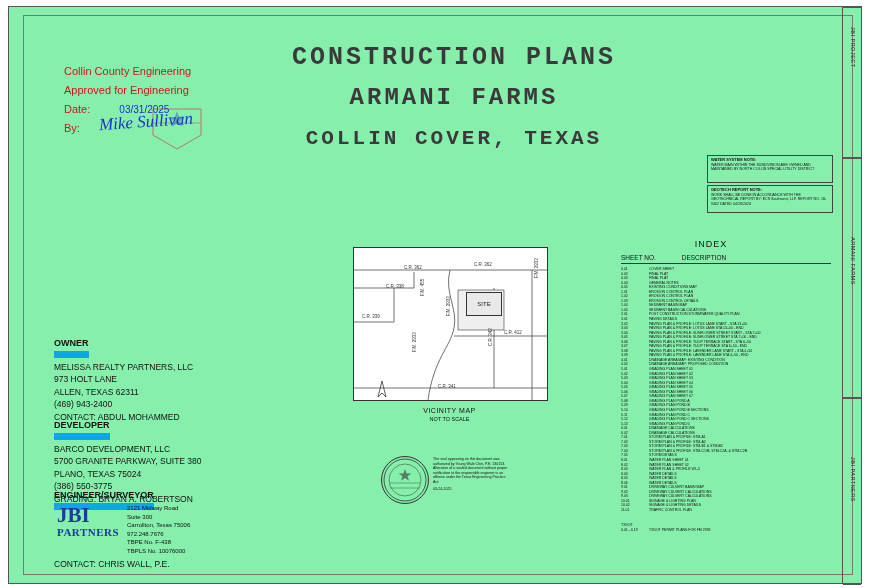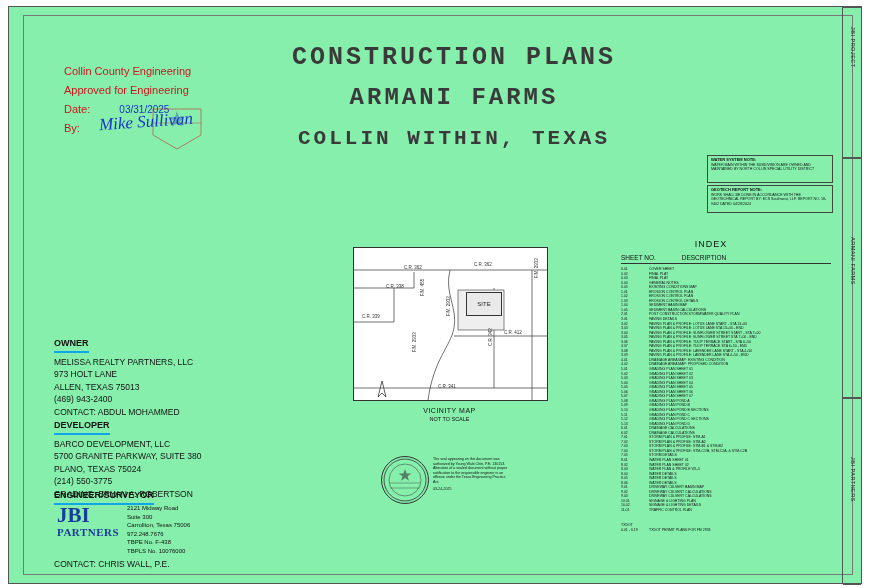--- a/index.html
+++ b/index.html
@@ -22,21 +22,21 @@
          font-family:"Liberation Mono",monospace;color:#3a3a3a;}
   .t1{font-size:25px;letter-spacing:3px;font-weight:bold;}
   .t2{font-size:21px;letter-spacing:3px;font-weight:bold;margin-top:8px;}
   .t3{font-size:24px;letter-spacing:3px;font-weight:bold;margin-top:12px;}
   .t4{font-size:21px;letter-spacing:3px;font-weight:bold;margin-top:16px;}
   
   .notebox{position:absolute;border:1px solid #444;font-size:3.6px;line-height:4.6px;padding:2px 3px;color:#111;}
   .notebox b{font-size:4px;display:block;}
   
   .blk{position:absolute;font-size:8.5px;line-height:12.5px;color:#111;}
-  .blk .hd{font-weight:bold;border-bottom:2px solid #0ea5e9;display:inline-block;padding-bottom:1px;margin-bottom:3px;font-size:9px;}
+  .blk .hd{font-weight:bold;border-bottom:7px solid #0ea5e9;display:inline-block;padding-bottom:1px;margin-bottom:3px;font-size:9px;}
   .jbi{position:absolute;left:48px;top:497px;width:64px;height:46px;}
   .jbi .j1{font-family:"Liberation Serif",serif;font-weight:bold;font-size:21px;color:#1a3a9c;line-height:22px;}
   .jbi .j2{font-family:"Liberation Serif",serif;font-weight:bold;font-size:11px;color:#1a3a9c;letter-spacing:.5px;}
   .jbiaddr{position:absolute;left:118px;top:497px;font-size:6px;line-height:8.6px;color:#111;}
   
   .vmap{position:absolute;left:344px;top:240px;width:193px;height:152px;border:1px solid #333;background:#fff;}
   .vmap .mlbl{position:absolute;font-size:4.5px;color:#333;white-space:nowrap;}
   .sitebox{position:absolute;left:112px;top:44px;width:34px;height:22px;border:1px solid #333;background:#e9e9e9;
            font-size:6px;text-align:center;line-height:22px;color:#222;}
   .vcap{position:absolute;left:344px;top:400px;width:193px;text-align:center;font-size:7px;color:#111;letter-spacing:.5px;}
@@ -74,47 +74,47 @@
     <svg class="stampimg" viewBox="0 0 56 46">
       <path d="M4 4 L52 4 L52 30 L28 44 L4 30 Z" fill="none" stroke="#c22" stroke-width="1"></path>
       <path d="M4 18 L52 18" stroke="#c22" stroke-width=".7"></path>
       <path d="M28 6 L30 12 L36 12 L31 16 L33 22 L28 18 L23 22 L25 16 L20 12 L26 12 Z" fill="#1a33c8" opacity=".7"></path>
     </svg>
     <div class="sig">Mike Sullivan</div>
 
     <div class="title">
       <div class="t1">CONSTRUCTION PLANS</div>
       <div class="t3">ARMANI FARMS</div>
-      <div class="t4">COLLIN WITHIN, TEXAS</div>
+      <div class="t4">COLLIN COVER, TEXAS</div>
     </div>
 
     <div class="notebox" style="left:698px;top:148px;width:118px;height:22px;">
       <b>WATER SYSTEM NOTE:</b>
       <span>WATER MAIN WITHIN THE SUBDIVISION ARE OWNED AND MAINTAINED BY NORTH COLLIN SPECIAL UTILITY DISTRICT</span>
     </div>
     <div class="notebox" style="left:698px;top:178px;width:118px;height:22px;">
       <b>GEOTECH REPORT NOTE:</b>
       <span>WORK SHALL BE DONE IN ACCORDANCE WITH THE GEOTECHNICAL REPORT BY: ECS Southwest, LLP. REPORT NO. 18-9402 DATED 04/28/2024</span>
     </div>
 
     <div class="blk" style="left:45px;top:330px;width:200px;">
       <div class="hd">OWNER</div>
       <div>MELISSA REALTY PARTNERS, LLC</div>
       <div>973 HOLT LANE</div>
-      <div>ALLEN, TEXAS 75013</div>
+      <div>ALLEN, TEXAS 62311</div>
       <div>(469) 943-2400</div>
       <div>CONTACT:  ABDUL MOHAMMED</div>
     </div>
 
     <div class="blk" style="left:45px;top:412px;width:230px;">
       <div class="hd">DEVELOPER</div>
       <div>BARCO DEVELOPMENT, LLC</div>
       <div>5700 GRANITE PARKWAY, SUITE 380</div>
       <div>PLANO, TEXAS 75024</div>
-      <div>(214) 550-3775</div>
+      <div>(386) 550-3775</div>
       <div>GRADING:  BRYAN A. ROBERTSON</div>
     </div>
 
     <div class="blk" style="left:45px;top:482px;width:230px;">
       <div class="hd">ENGINEER/SURVEYOR</div>
     </div>
     <div class="jbi">
       <div class="j1">JBI</div>
       <div class="j2">PARTNERS</div>
     </div>

